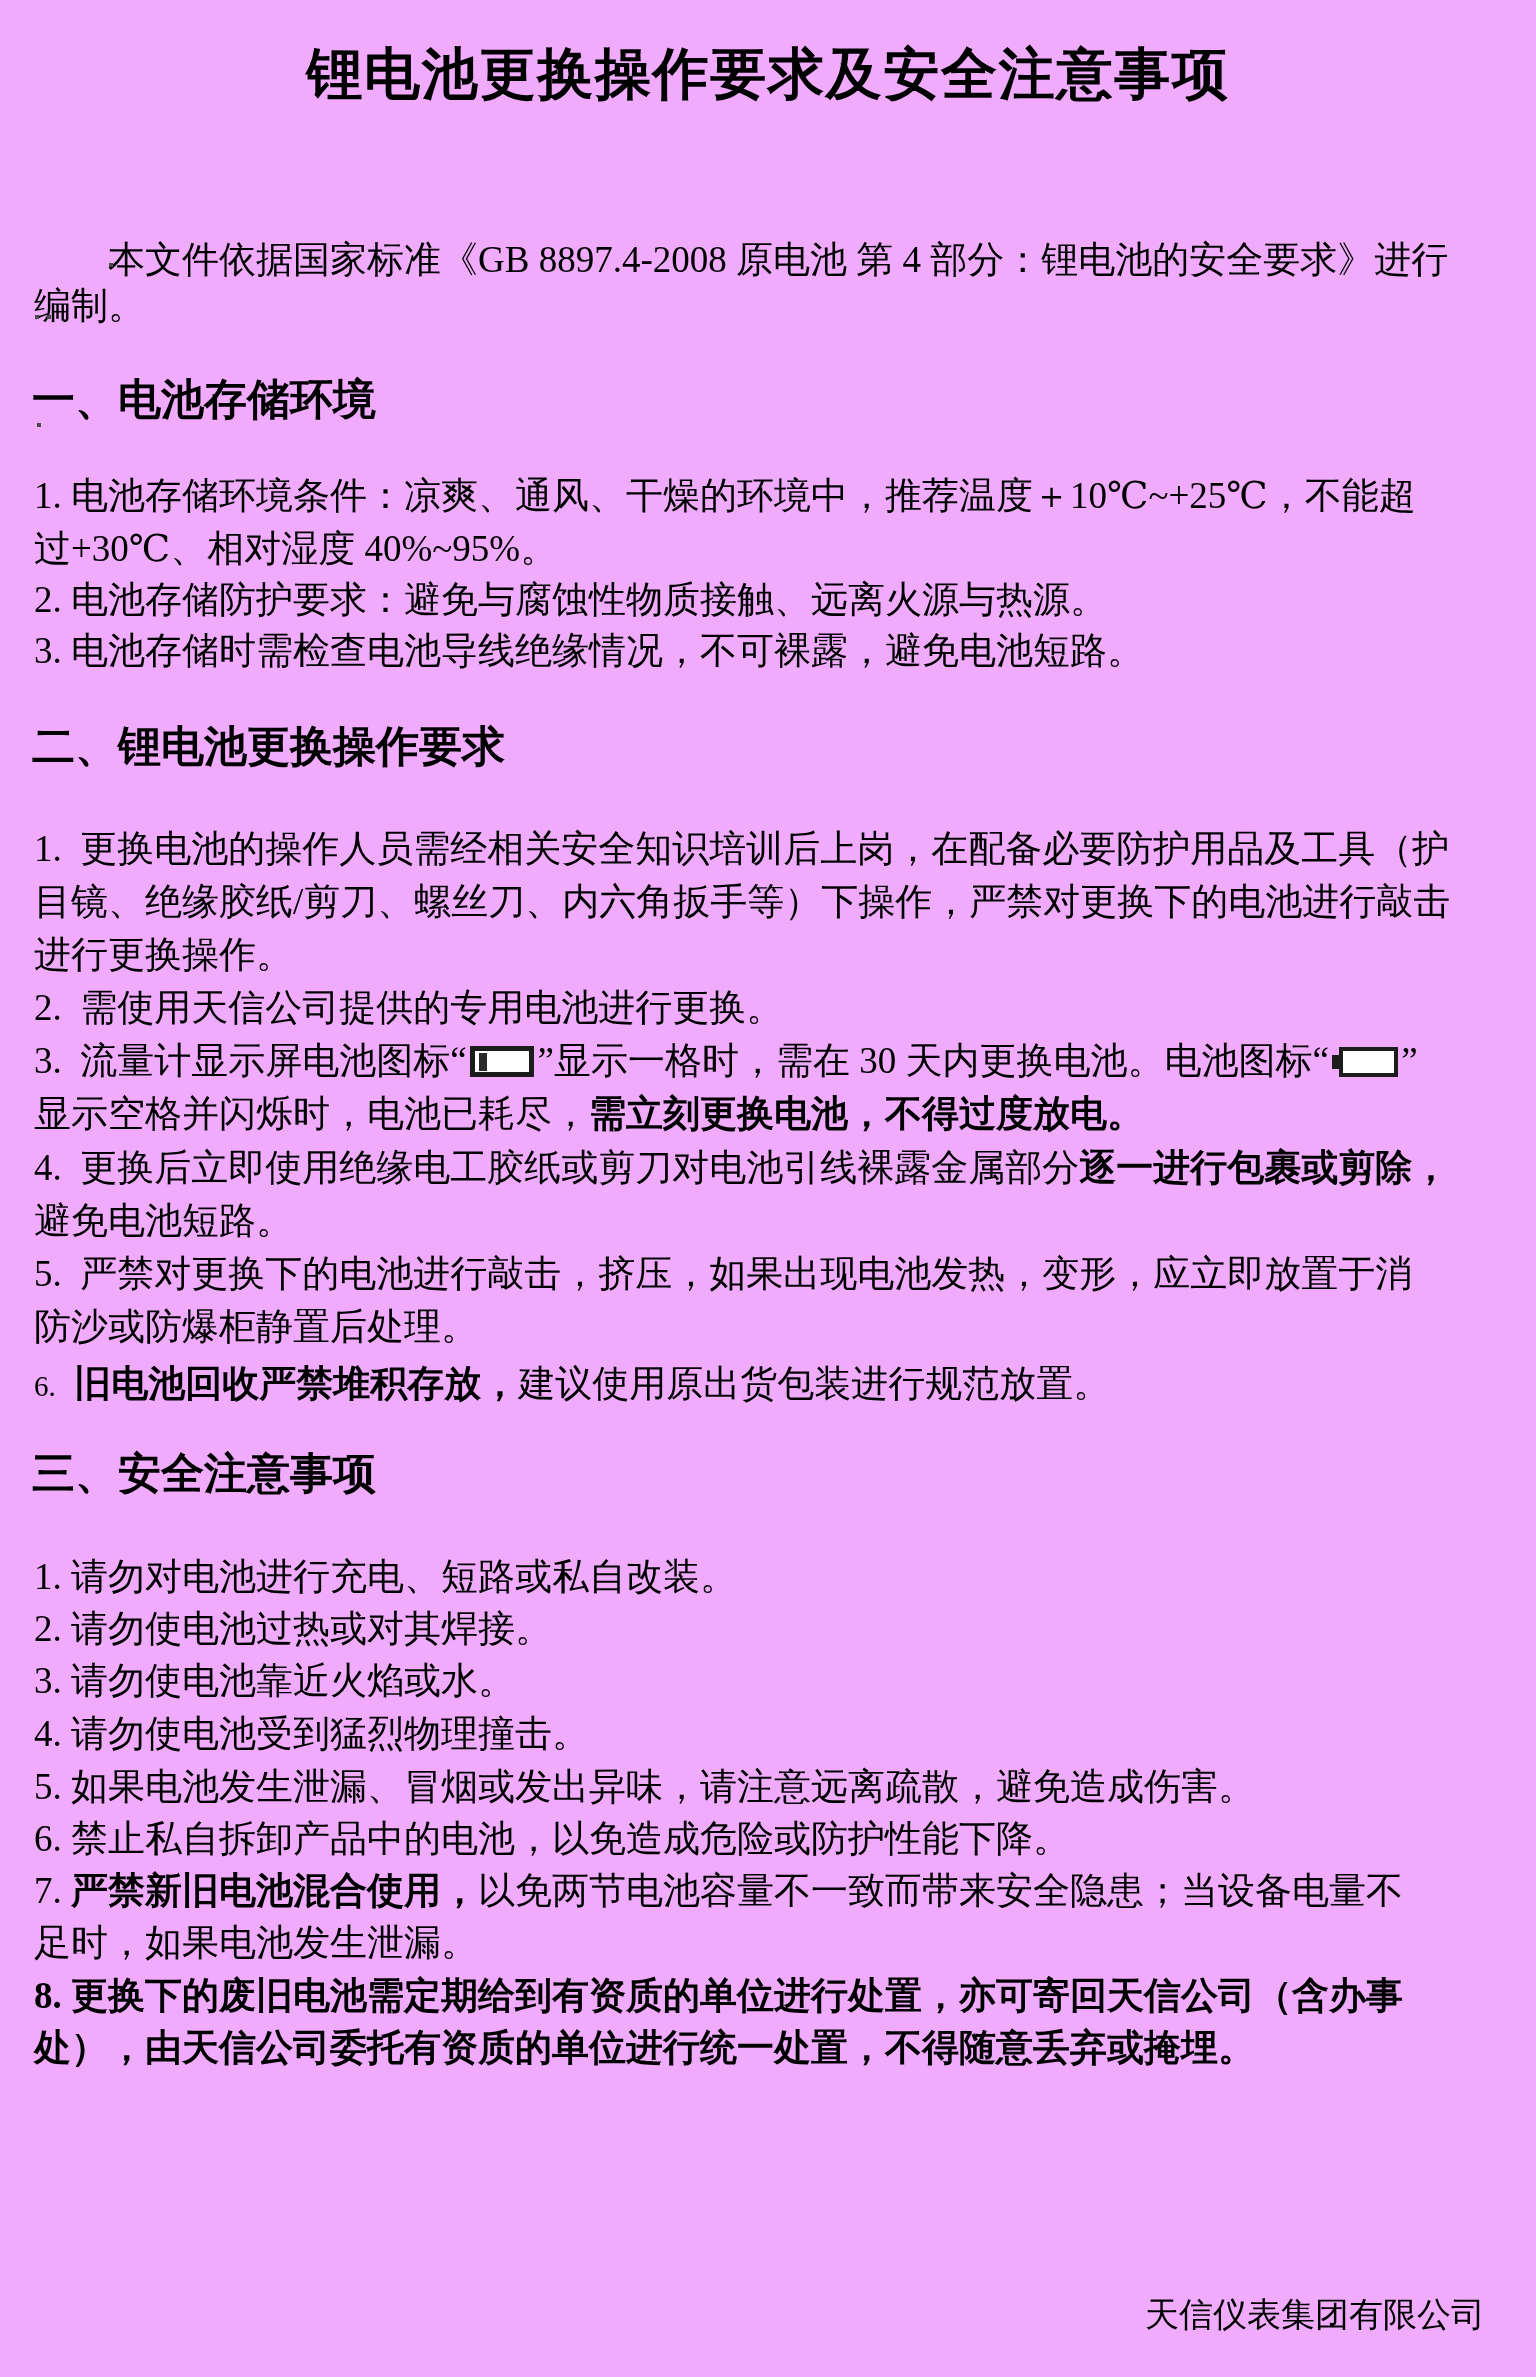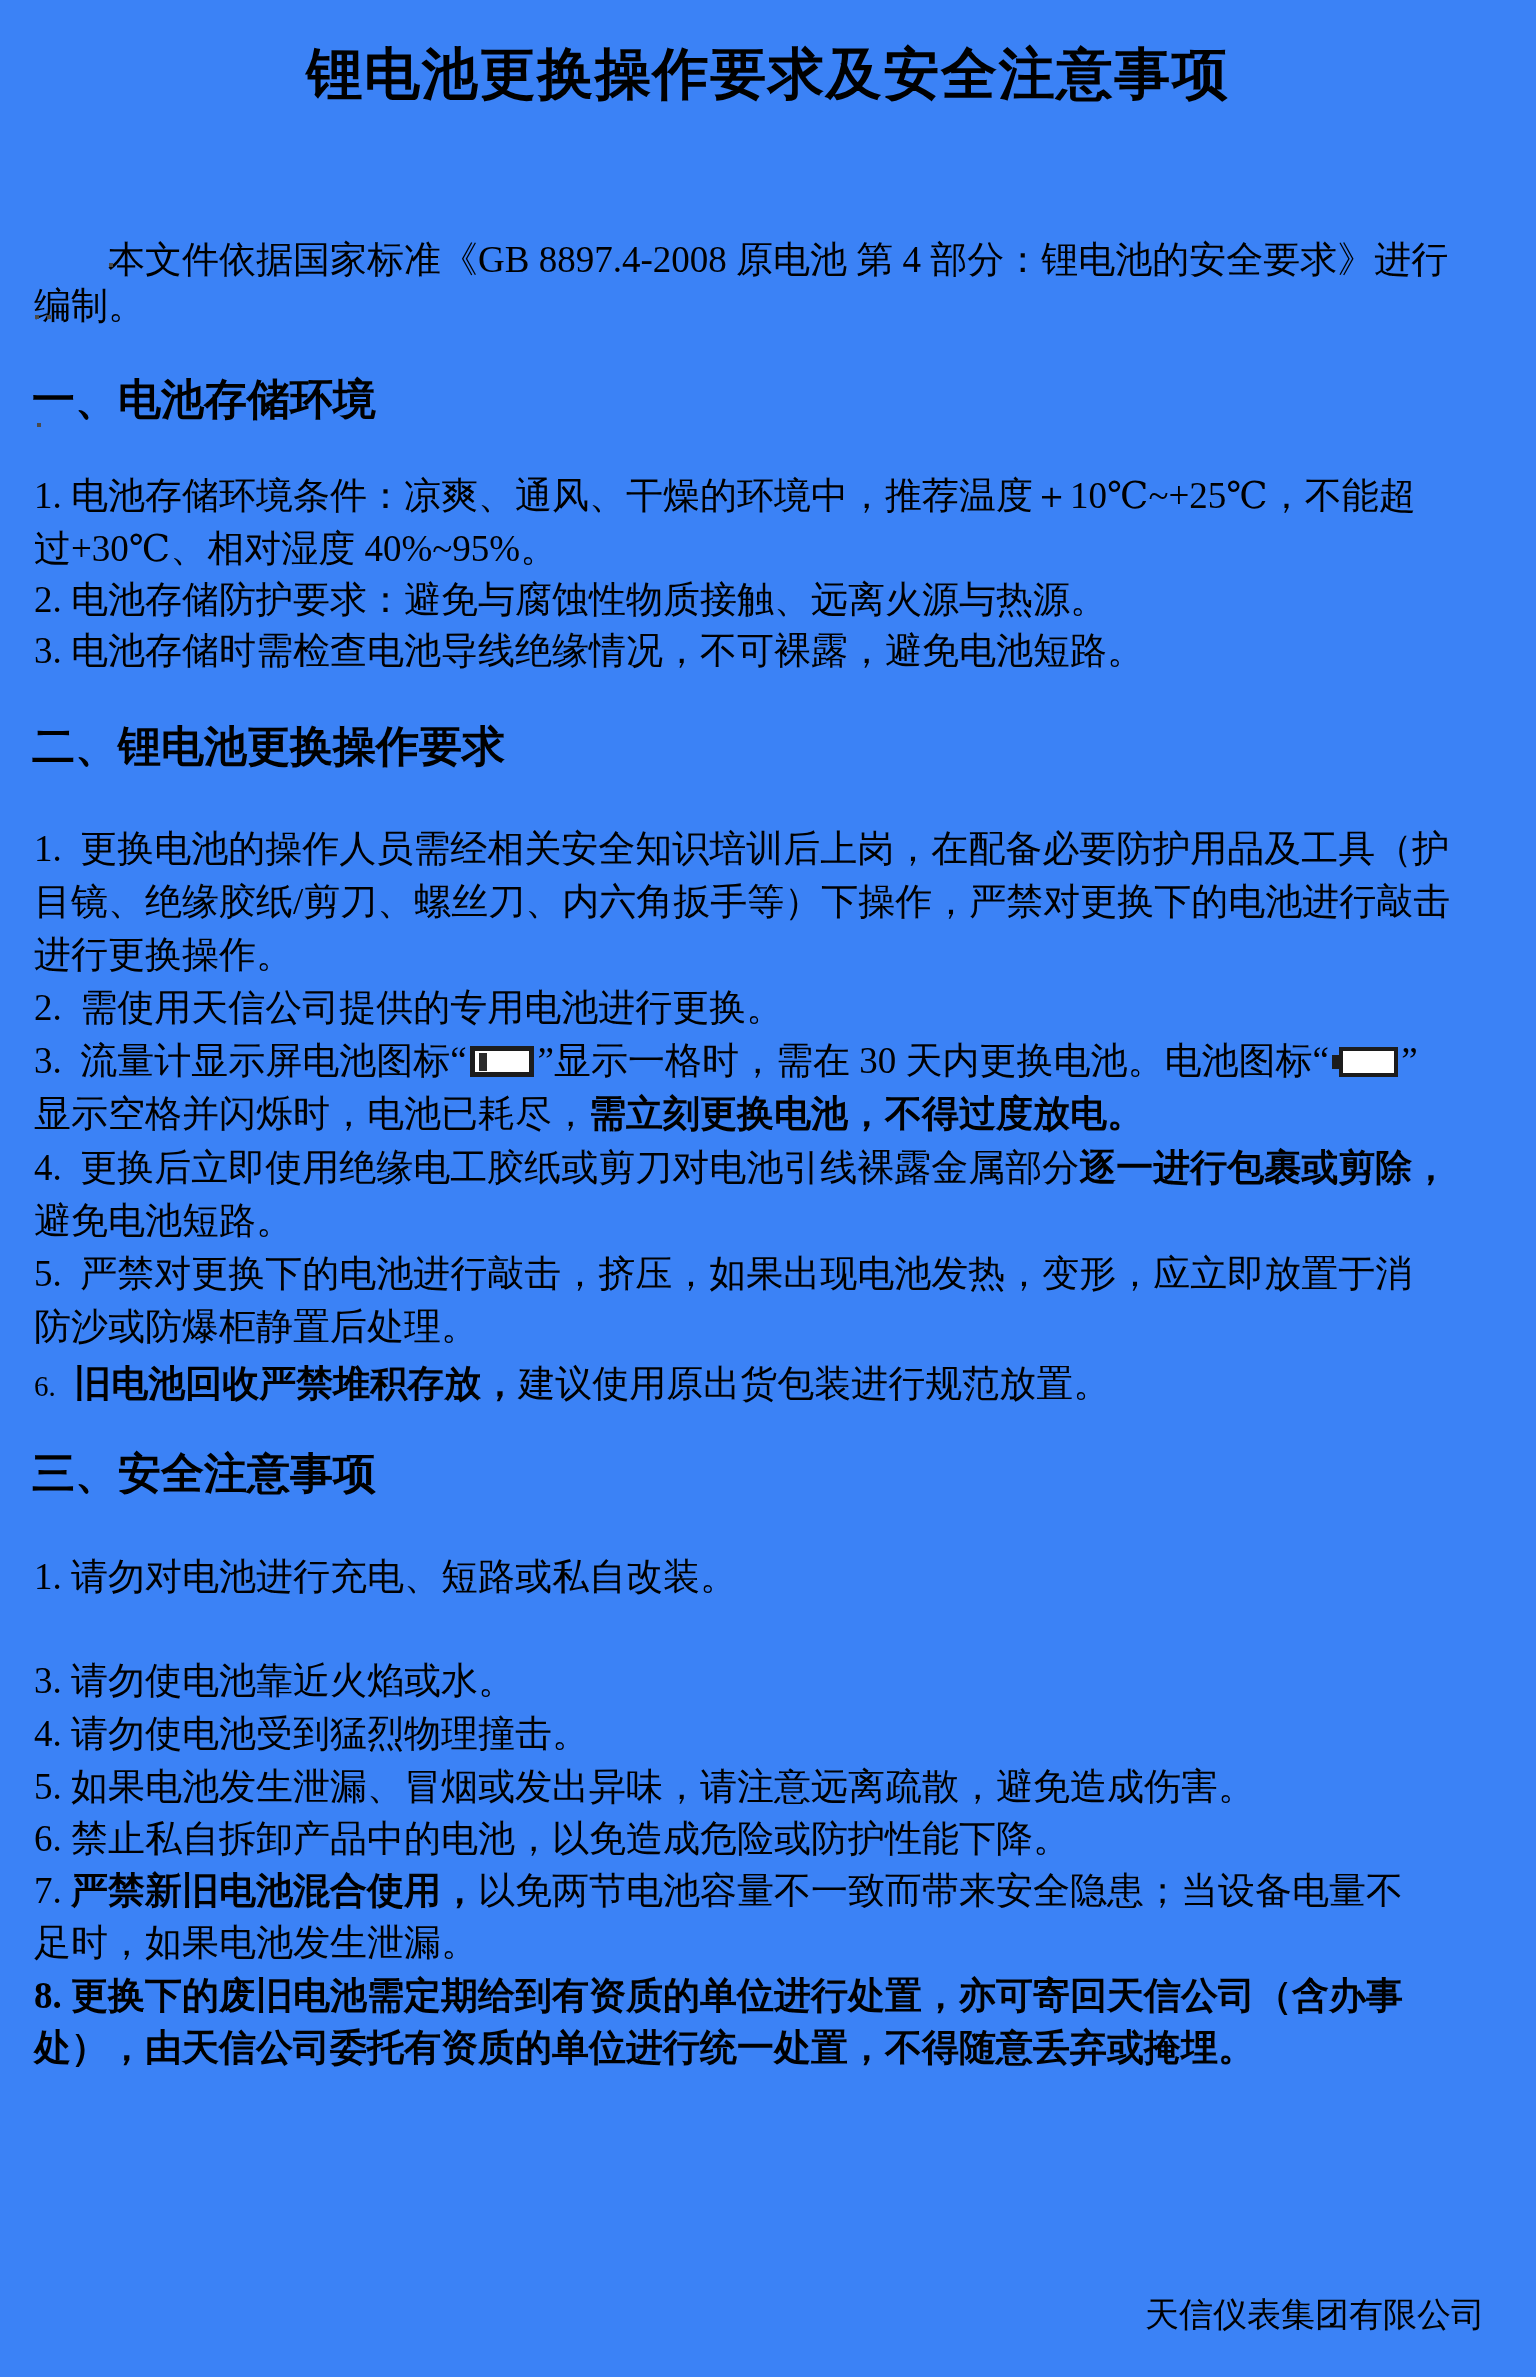--- a/index.html
+++ b/index.html
@@ -1,19 +1,19 @@
 <!DOCTYPE html>
 <html style="font-size:13.5px"><head>
 <meta charset="utf-8">
 <style>
   html,body{margin:0;padding:0;background:#e8e8e8;}
   .page{
     position:relative;
     width:1536px;height:2377px;
-    background:#3b82f6;
+    background:#f0abfc;
     color:#000000;
     font-family:"Liberation Serif","DejaVu Serif",serif;
     overflow:hidden;
     margin:0 auto;
   }
   .title{
     position:absolute;top:37px;left:0;width:100%;
     text-align:center;margin:0;
     font-size:56px;font-weight:bold;letter-spacing:1.7px;
     white-space:nowrap;
@@ -80,20 +80,21 @@
 
   <div class="ln" style="top:1251px">5.&nbsp;&nbsp;严禁对更换下的电池进行敲击，挤压，如果出现电池发热，变形，应立即放置于消</div>
   <div class="ln" style="top:1304px">防沙或防爆柜静置后处理。</div>
 
   <div class="ln" style="top:1361px">
     <span class="small">6.</span><span>&nbsp;&nbsp;</span><span class="b">旧电池回收严禁堆积存放，</span><span>建议使用原出货包装进行规范放置。</span>
   </div>
 
   <h2 class="hd" style="top:1450px">三、安全注意事项</h2>
   <div class="ln" style="top:1554px">1.&nbsp;请勿对电池进行充电、短路或私自改装。</div>
+  <div class="ln" style="top:1606px">2.&nbsp;请勿使电池过热或对其焊接。</div>
   <div class="ln" style="top:1658px">3.&nbsp;请勿使电池靠近火焰或水。</div>
   <div class="ln" style="top:1711px">4.&nbsp;请勿使电池受到猛烈物理撞击。</div>
   <div class="ln" style="top:1764px">5.&nbsp;如果电池发生泄漏、冒烟或发出异味，请注意远离疏散，避免造成伤害。</div>
   <div class="ln" style="top:1816px">6.&nbsp;禁止私自拆卸产品中的电池，以免造成危险或防护性能下降。</div>
 
   <div class="ln" style="top:1868px">
     <span>7.&nbsp;</span><span class="b">严禁新旧电池混合使用，</span><span>以免两节电池容量不一致而带来安全隐患；当设备电量不</span>
   </div>
   <div class="ln" style="top:1920px">足时，如果电池发生泄漏。</div>
 

